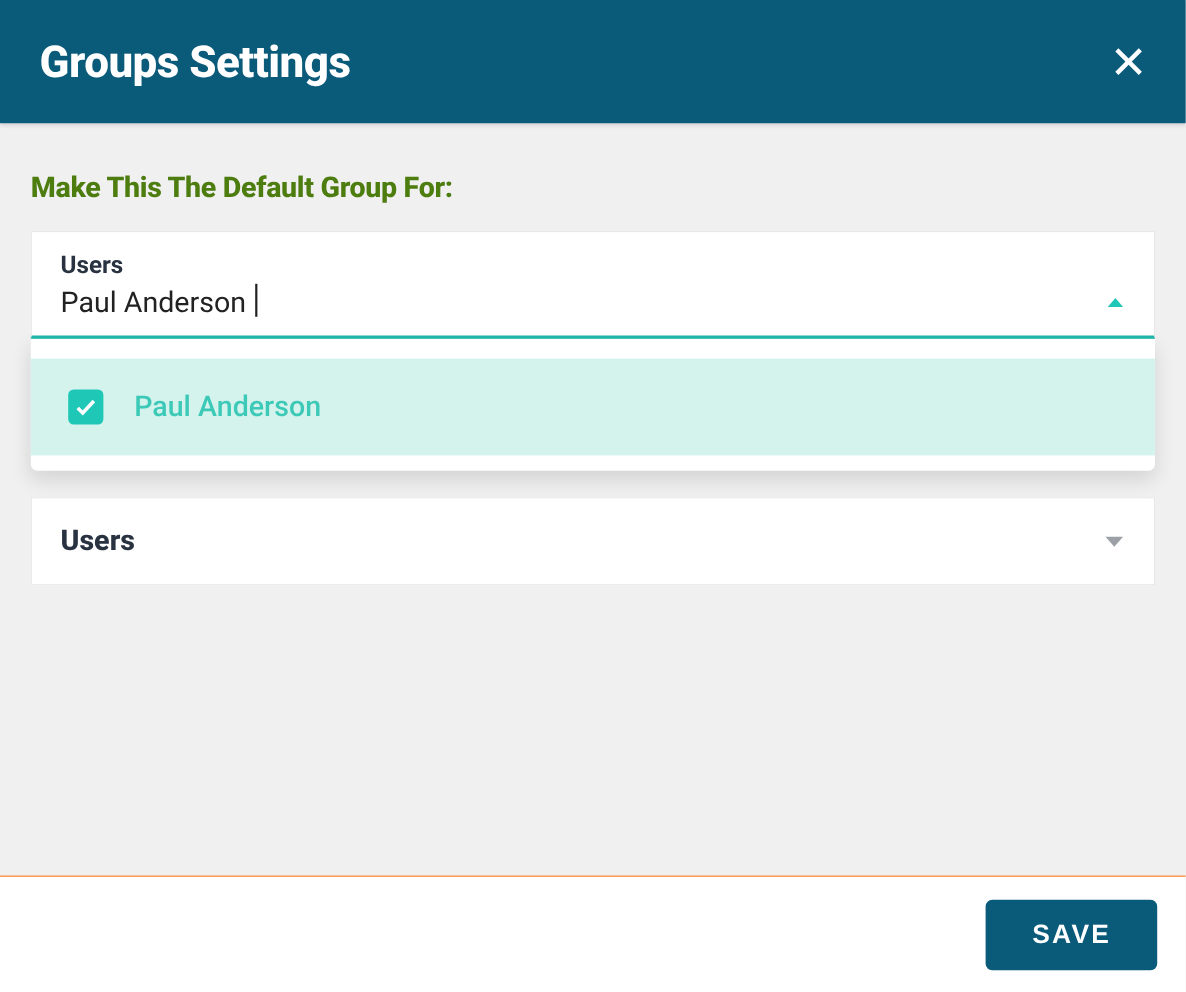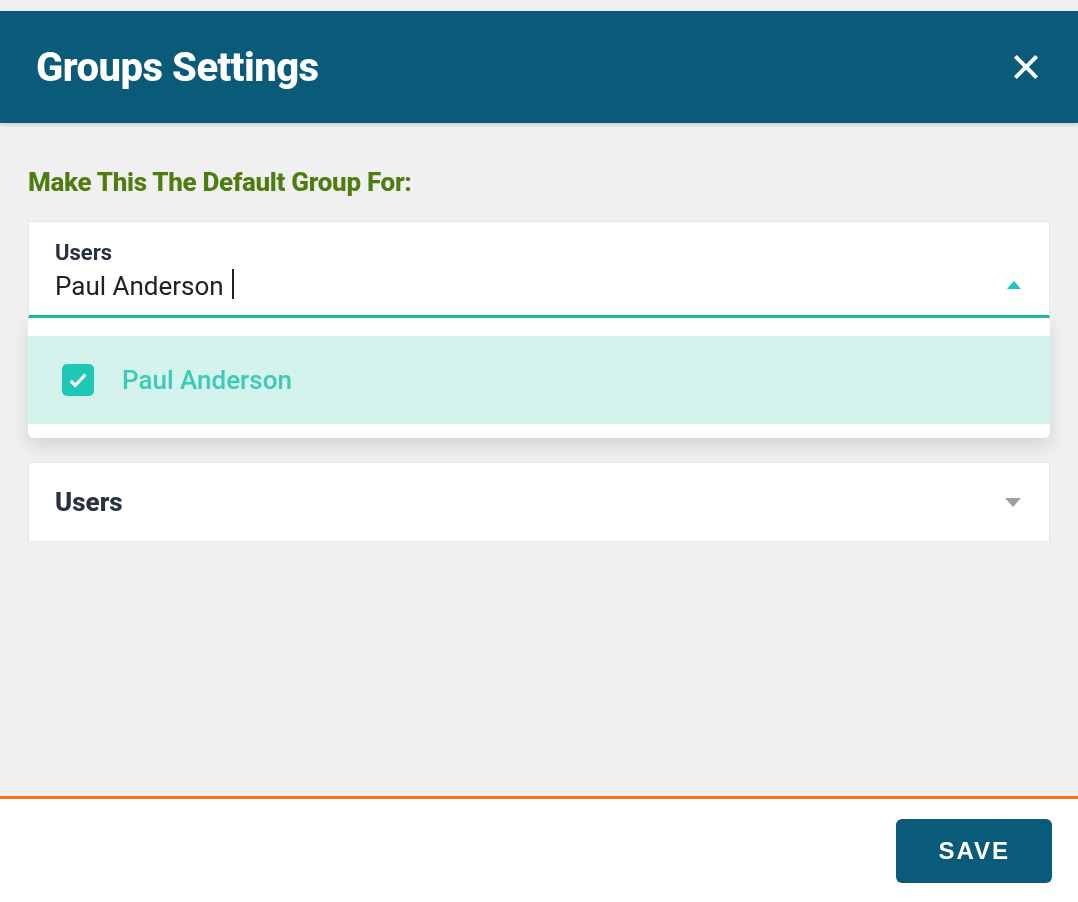--- a/index.html
+++ b/index.html
@@ -23,21 +23,20 @@
   }
   .header {
     background: #0a5a7a;
     color: #ffffff;
     display: flex;
     align-items: center;
     justify-content: space-between;
     padding: 0 36px;
     height: 112px;
     box-shadow: 0 2px 4px rgba(0,0,0,0.15);
-    margin-top: 11px;
   }
   .header-title {
     font-size: 40px;
     font-weight: 800;
     letter-spacing: -0.5px;
   }
   .close-icon {
     cursor: pointer;
     display: inline-flex;
     align-items: center;
@@ -142,21 +141,21 @@
     justify-content: space-between;
     cursor: pointer;
   }
   .select-collapsed-label {
     font-size: 26px;
     font-weight: 800;
     color: #293241;
   }
   .footer {
     background: #ffffff;
-    border-top: 3px solid #f97316;
+    border-top: 1px solid #f97316;
     padding: 22px 26px;
     display: flex;
     justify-content: flex-end;
     height: 106px;
     align-items: center;
   }
   .save-btn {
     background: #0a5a7a;
     color: #ffffff;
     border: none;

